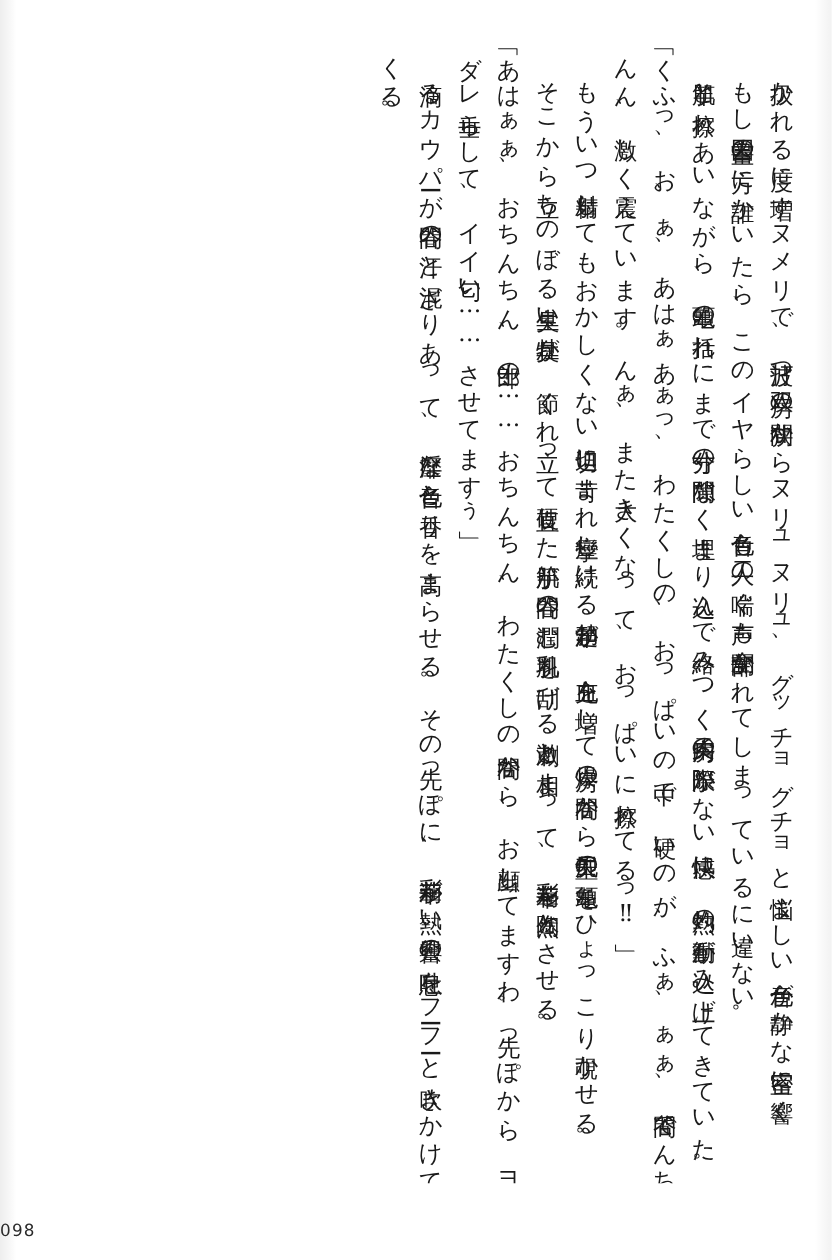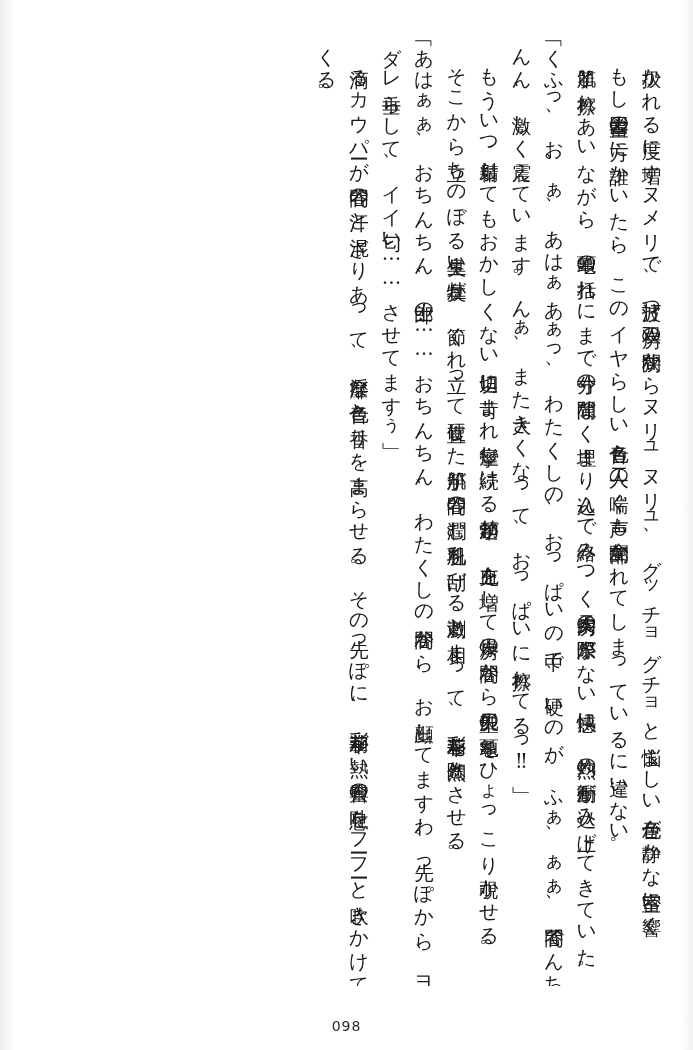--- a/index.html
+++ b/index.html
@@ -59,21 +59,20 @@
     text-indent: 0;
   }
   #text-block p.indent {
     text-indent: 1em;
   }
   .page-number {
     position: absolute;
     bottom: 16px;
     left: 0;
     width: 100%;
-    text-align: center;
     font-size: 14px;
     letter-spacing: 1px;
     color: #2a2a2a;
     font-family: "DejaVu Sans", "Liberation Sans", sans-serif;
   }
 </style>
 </head>
 <body>
 
 <div id="page">

